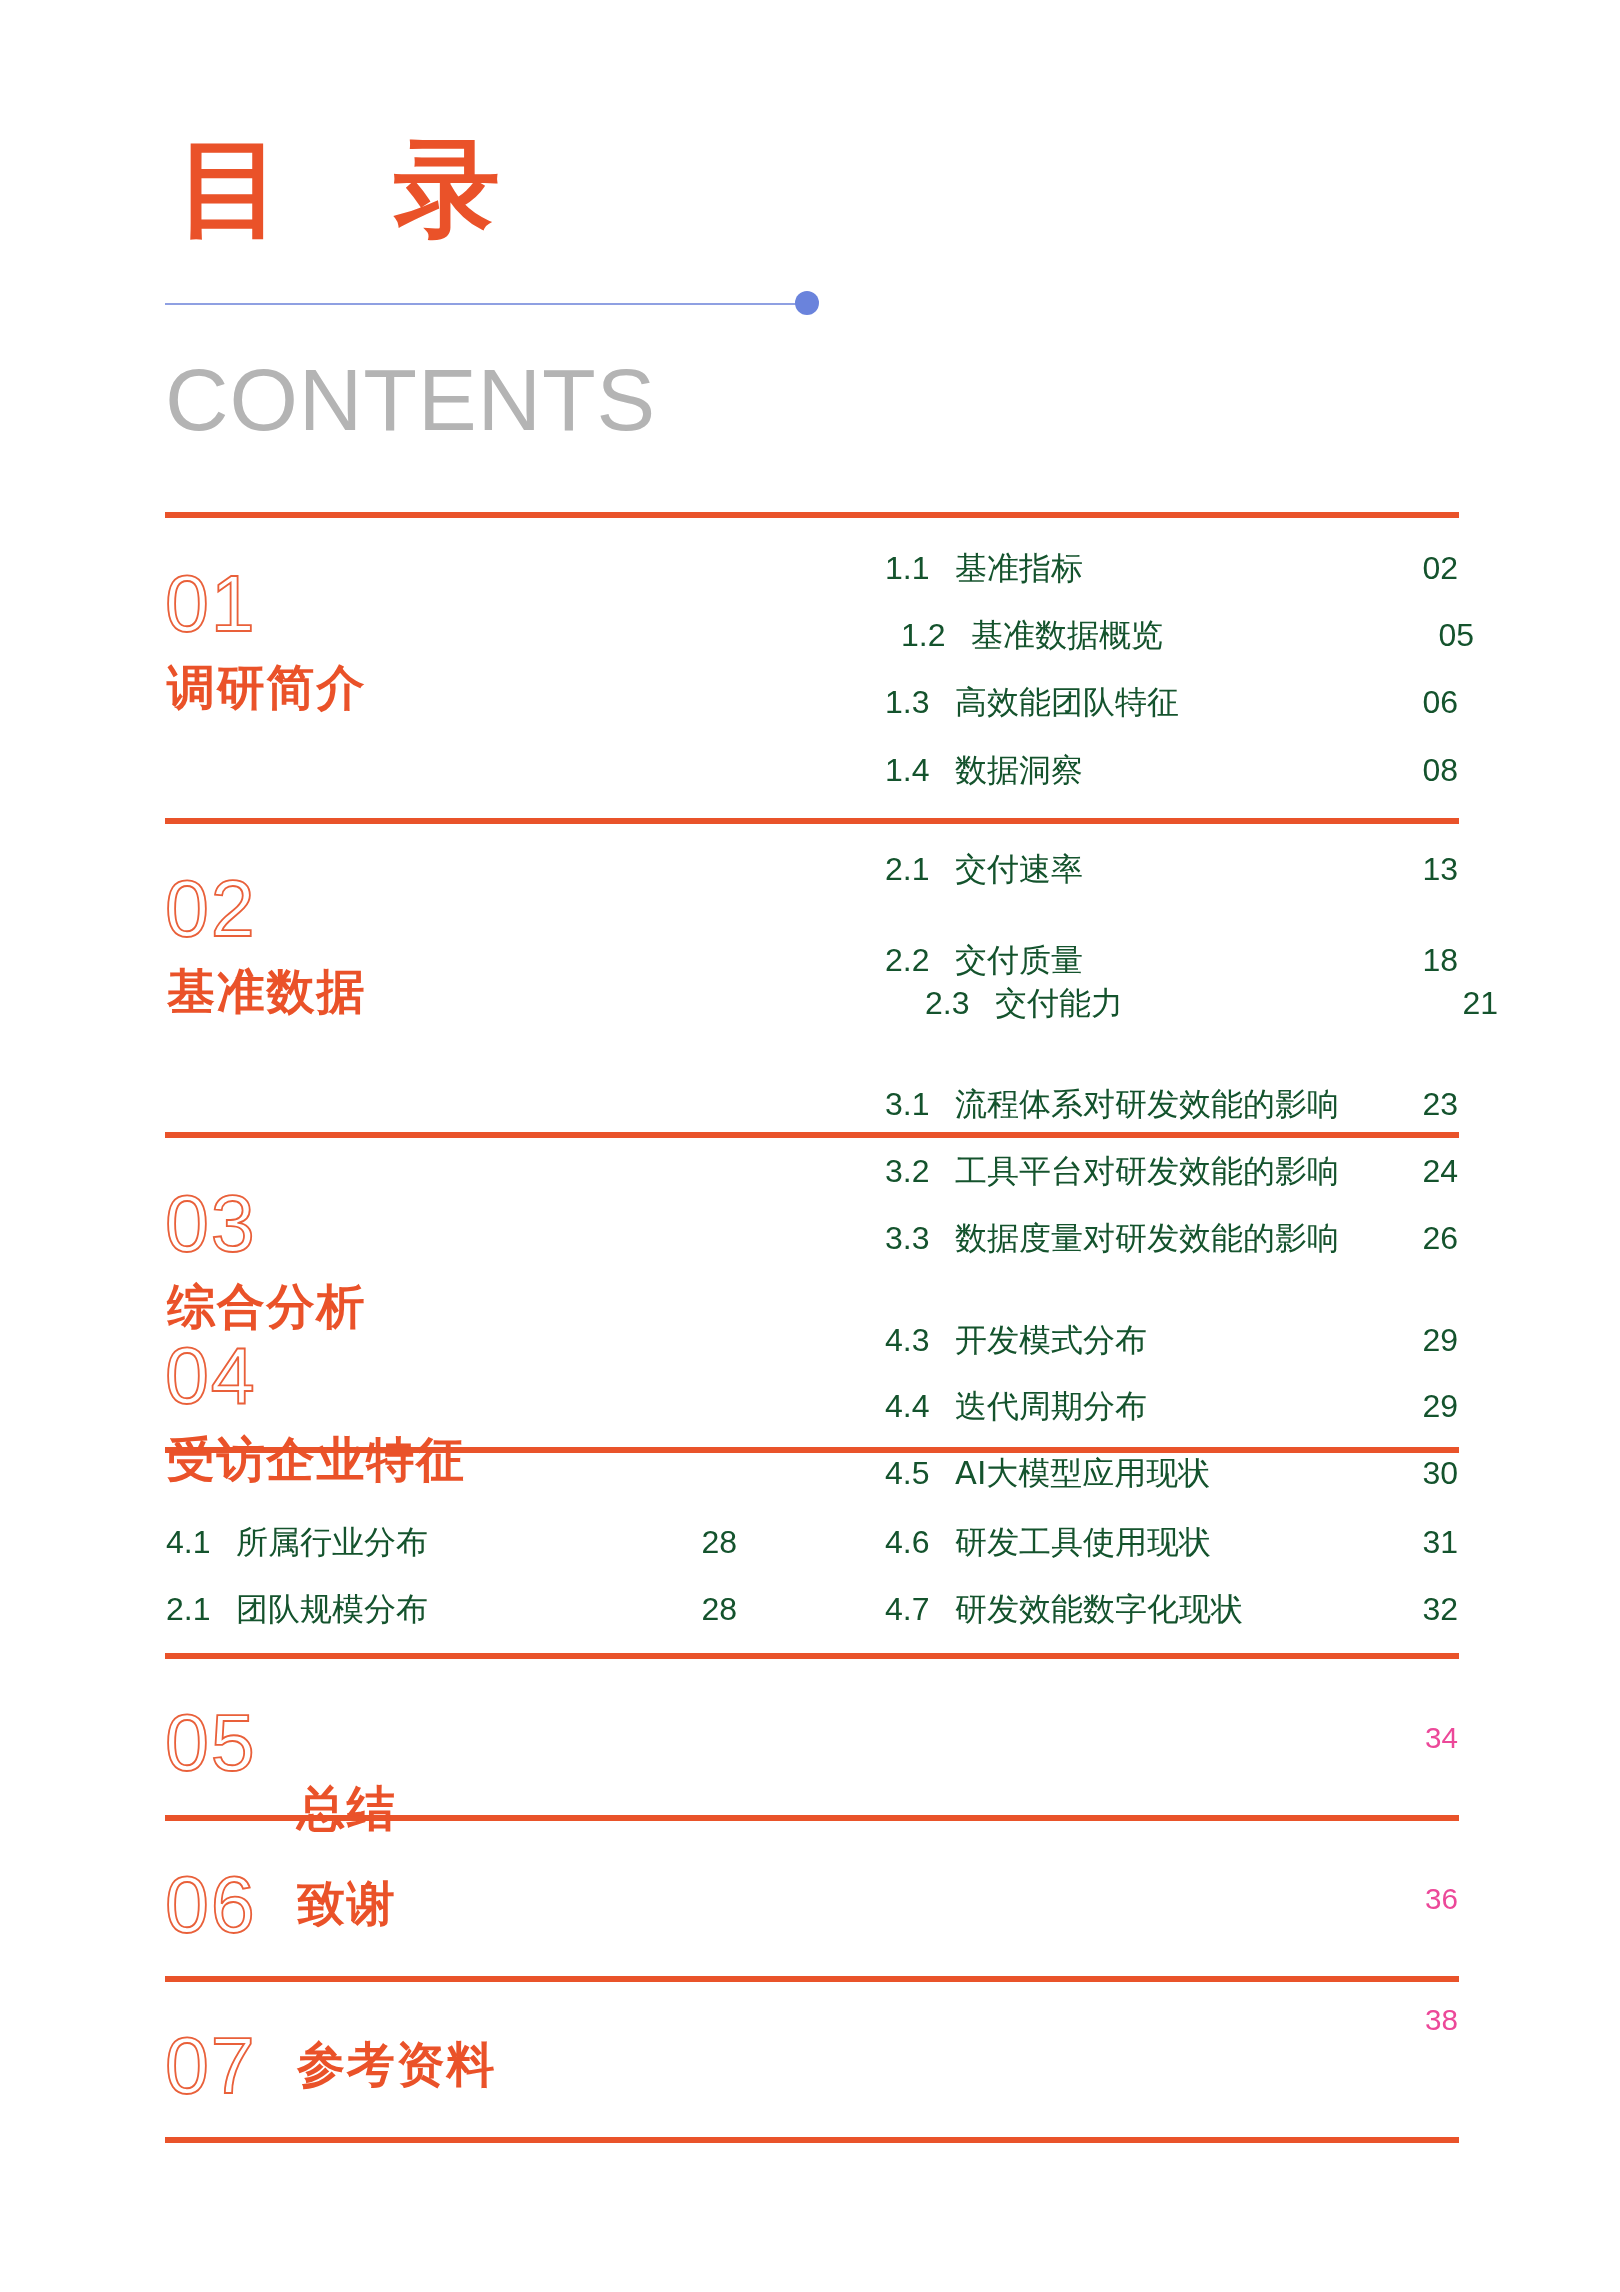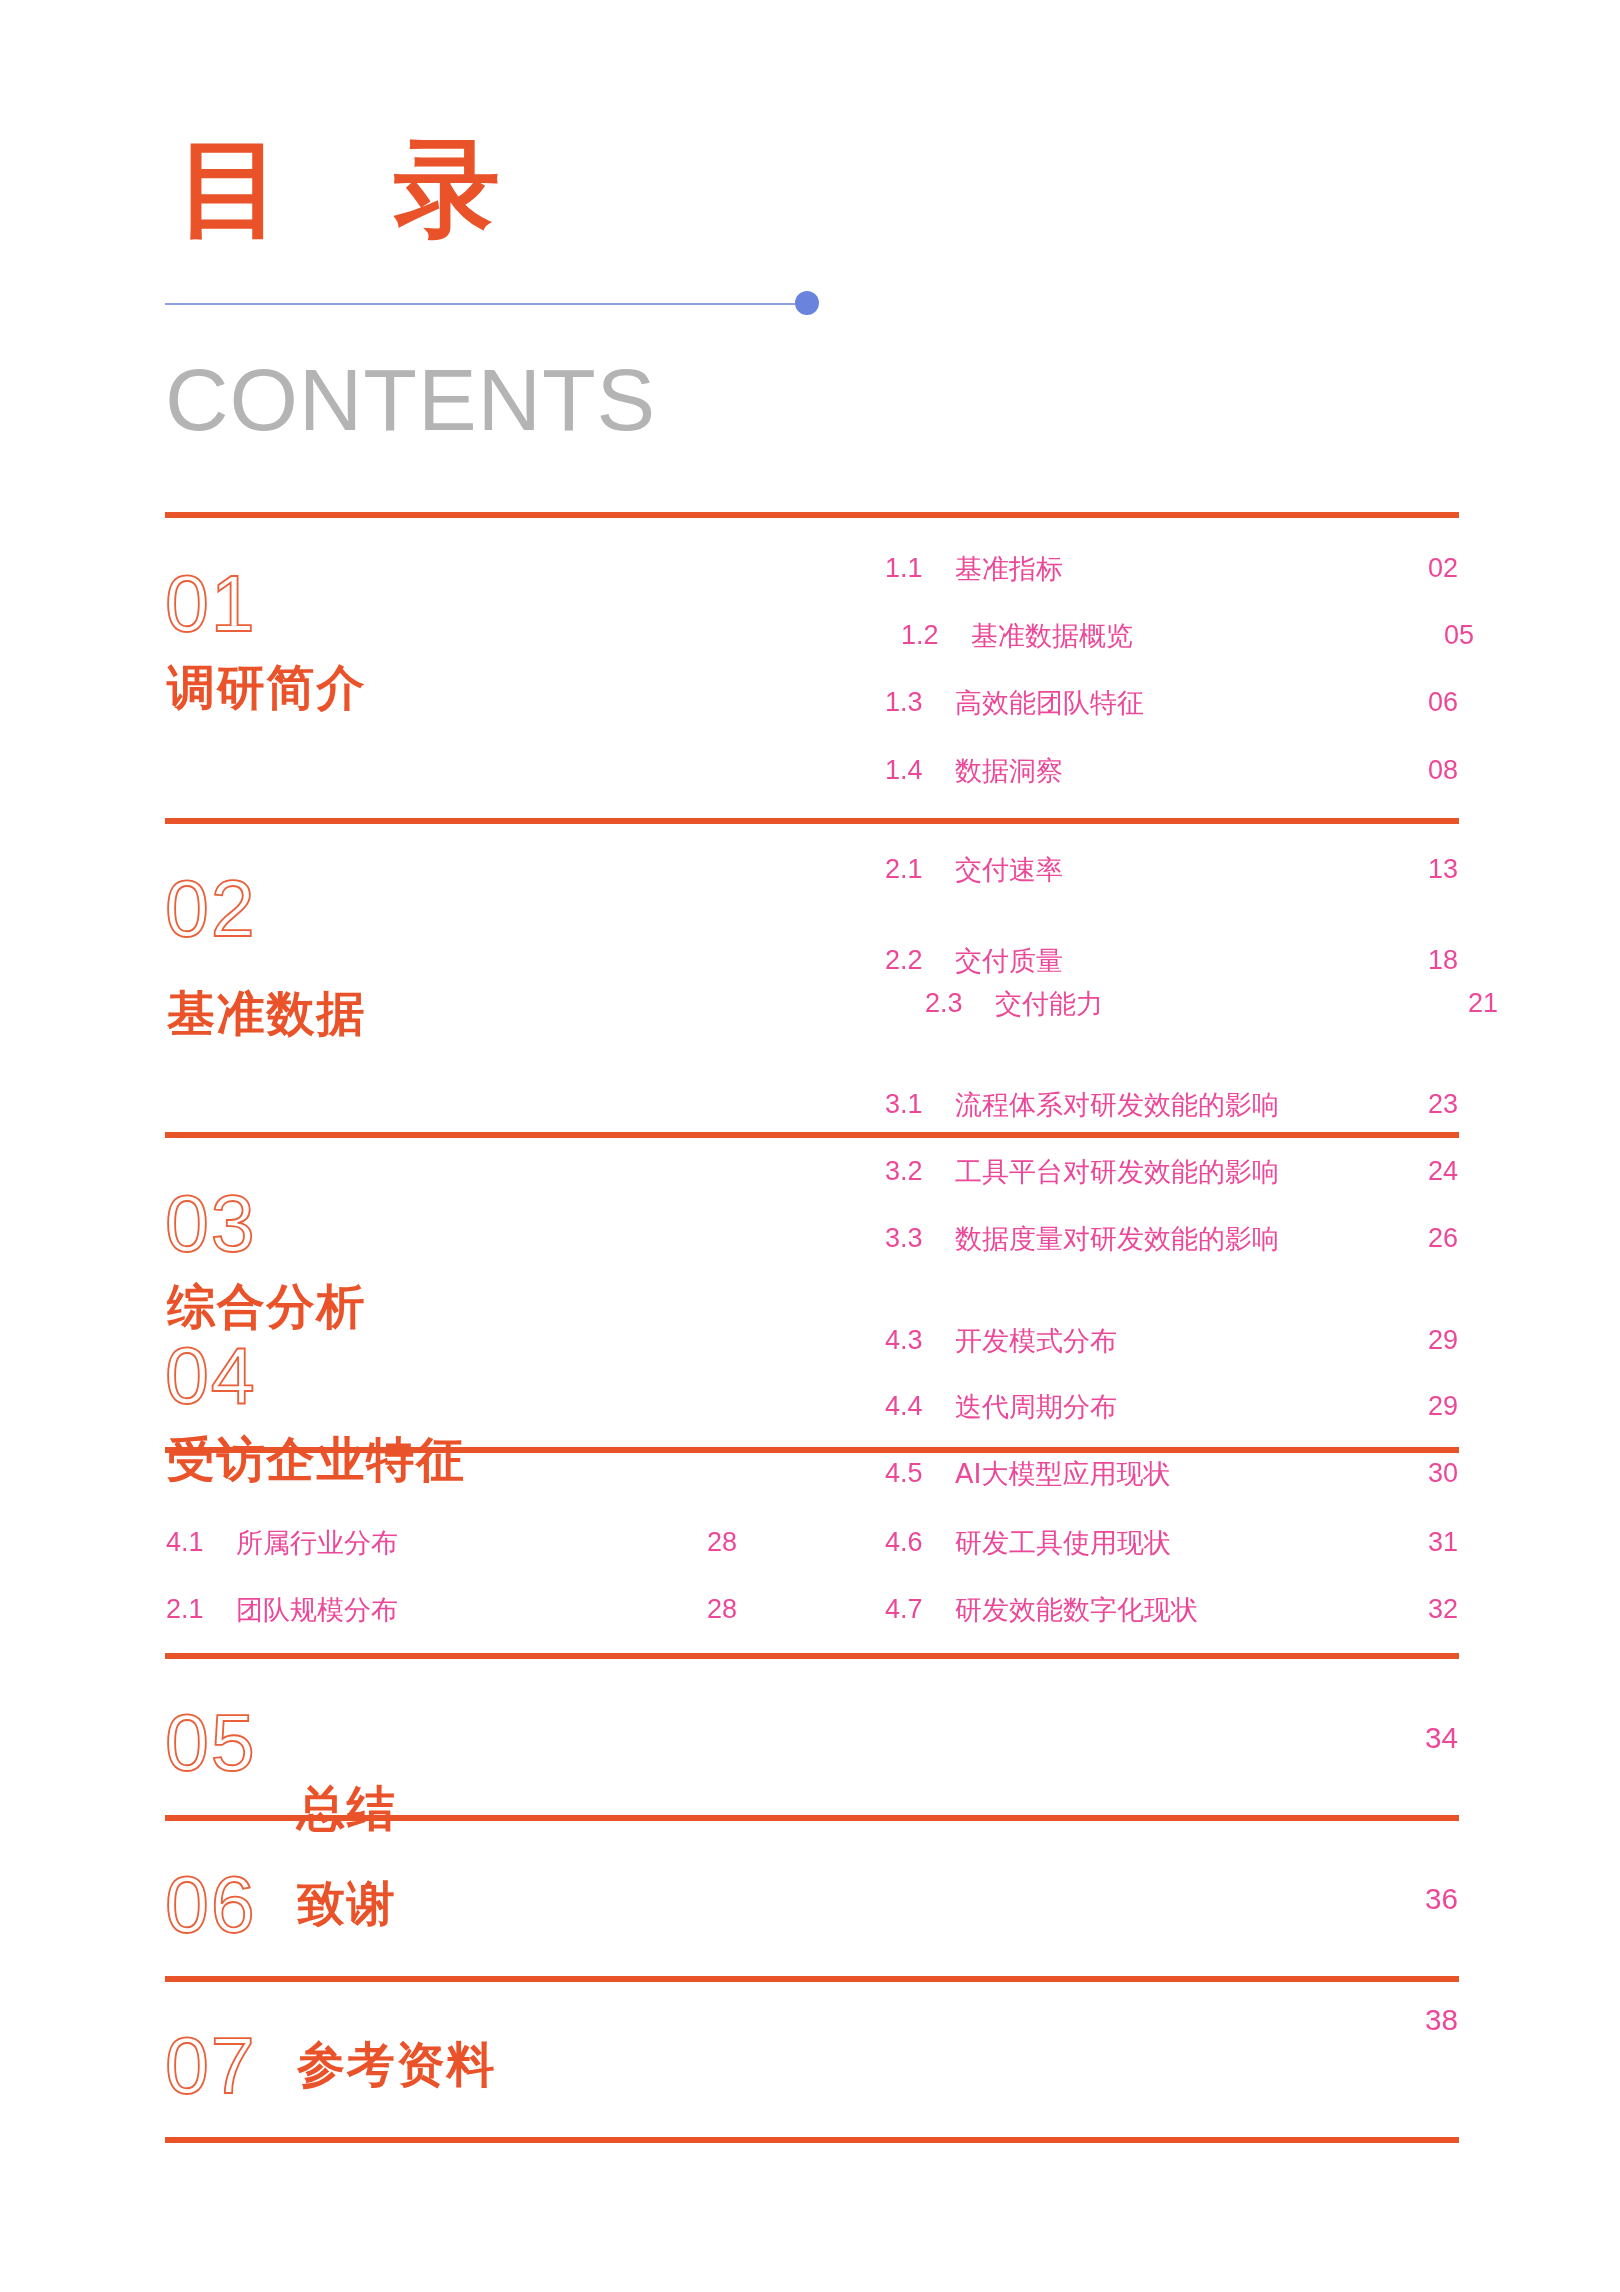--- a/index.html
+++ b/index.html
@@ -7,21 +7,21 @@
          font-family: "DejaVu Sans", "Liberation Sans", sans-serif; color: #222; }
   .title-char { position: absolute; top: 136px; font-size: 106px; font-weight: bold; color: #ea5229; line-height: 1; }
   .deco-line { position: absolute; left: 165px; top: 303px; width: 643px; height: 1.8px; background: #8fa0e2; }
   .deco-dot { position: absolute; left: 795px; top: 291px; width: 24px; height: 24px; border-radius: 50%; background: #6a83dc; }
   .contents-en { position: absolute; left: 165px; top: 356px; font-family: "Liberation Sans", sans-serif; font-size: 88px; color: #b4b4b4; letter-spacing: 0.9px; line-height: 1; }
   .divider { position: absolute; left: 165px; width: 1294px; height: 6.3px; background: #e9532a; }
   .sec-num { position: absolute; left: 165px; font-family: "Liberation Sans", sans-serif; font-size: 79px; line-height: 1;
              color: transparent; -webkit-text-stroke: 1.8px #e9603a; letter-spacing: 1.8px; }
   .sec-title { position: absolute; left: 167px; font-size: 48px; font-weight: bold; color: #ea5229; line-height: 1; letter-spacing: 1.8px; }
   .sec-title-inline { position: absolute; left: 297px; font-size: 48px; font-weight: bold; color: #ea5229; line-height: 1; letter-spacing: 1.8px; }
-  .item { position: absolute; height: 39px; line-height: 39px; font-size: 27px; color: #ec4899; }
+  .item { position: absolute; height: 39px; line-height: 39px; font-size: 32px; color: #14532d; }
   .item .no { position: absolute; left: 0; top: 0; font-family: "Liberation Sans", sans-serif; }
   .item .lbl { position: absolute; left: 70px; top: 0; white-space: nowrap; }
   .item .pg { position: absolute; right: 0; top: 0; font-family: "Liberation Sans", sans-serif; }
   .right-item { left: 885px; width: 573px; }
   .left-item { left: 166px; width: 571px; }
   .page-right { position: absolute; right: 162px; font-family: "Liberation Sans", sans-serif; font-size: 29.6px; line-height: 39px; color: #ec4899; }
 </style>
 </head>
 <body>
 
@@ -60,21 +60,21 @@
   </div>
   <div class="item right-item" style="top:751px;">
     <span class="no">1.4</span>
     <span class="lbl">数据洞察</span>
     <span class="pg">08</span>
   </div>
 </div>
 
 <div>
   <div class="sec-num" style="top:869px;">02</div>
-  <div class="sec-title" style="top:967px;margin-top:22px;">基准数据</div>
+  <div class="sec-title" style="top:967px;">基准数据</div>
   <div class="item right-item" style="top:850px;">
     <span class="no">2.1</span>
     <span class="lbl">交付速率</span>
     <span class="pg">13</span>
   </div>
   <div class="item right-item" style="top:941px;">
     <span class="no">2.2</span>
     <span class="lbl">交付质量</span>
     <span class="pg">18</span>
   </div>

